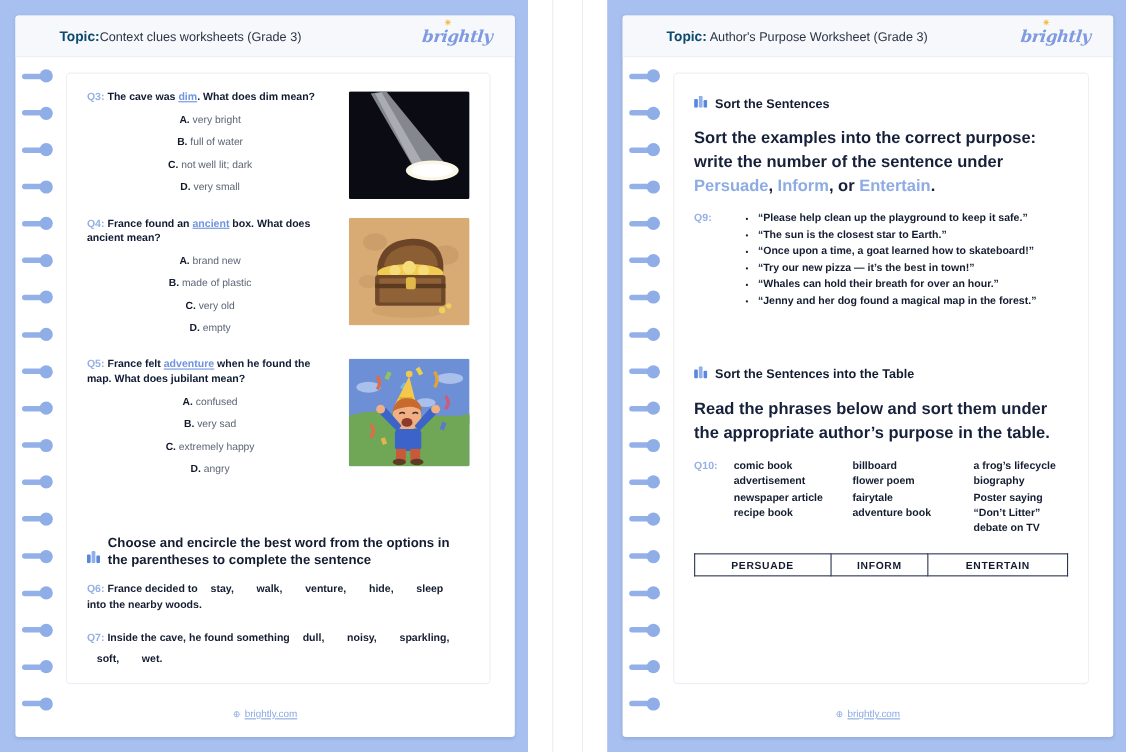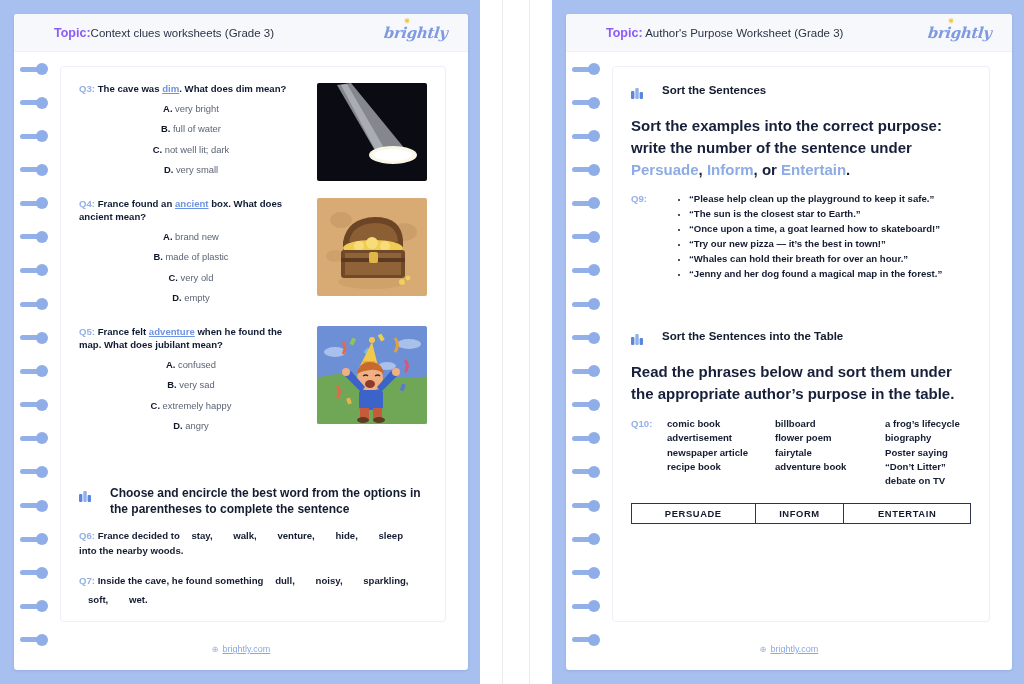--- a/index.html
+++ b/index.html
@@ -31,21 +31,21 @@
   }
 
   
   .topbar{
     height:38px;background:#f6f8fc;
     display:flex;align-items:center;justify-content:space-between;
     padding:0 20px 0 40px;box-sizing:border-box;
     border-bottom:1px solid #eef1f7;
   }
   .topic{font-size:11.5px;color:#222b45;white-space:nowrap;}
-  .topic b{font-size:12.5px;font-weight:bold;color:#8b5cf6;}
+  .topic b{font-size:12.5px;font-weight:bold;color:#0c4a6e;}
   .topic span.t{font-weight:normal;color:#2b3445;}
 
   .logo{display:flex;align-items:flex-end;position:relative;}
   .logo .word{
     font-family:"DejaVu Serif", serif;
     font-style:italic;font-weight:bold;
     font-size:15px;color:#7f9ae0;letter-spacing:-.4px;
     transform:skewX(-6deg);
   }
   .logo .star{
@@ -75,21 +75,21 @@
   .qline{font-size:9.6px;line-height:1.35;color:#0f1b33;font-weight:bold;margin-bottom:7px;}
   .qnum{color:#94b0e6;font-weight:bold;}
   .kw{color:#6e93e0;font-weight:bold;text-decoration:underline;}
   .opt{font-size:9.4px;line-height:1.2;color:#5b6475;margin:0 0 9px 0;text-align:center;}
   .opt b{color:#10182a;font-weight:bold;}
 
   .thumb{width:110px;height:98px;flex:0 0 110px;border-radius:2px;overflow:hidden;}
   .thumb svg{display:block;width:110px;height:98px;}
 
   
-  .sec{display:flex;gap:19px;align-items:flex-start;margin:0 0 12px 0;}
+  .sec{display:flex;gap:7px;align-items:flex-end;margin:0 0 12px 0;}
   .secicon{flex:0 0 12px;margin-top:2px;}
   .sechead{font-size:12px;font-weight:bold;color:#131c30;line-height:1.3;}
 
   .para{font-size:15px;font-weight:bold;color:#17203a;line-height:1.45;margin:0 0 12px 0;}
   .pw{color:#8dabe4;font-weight:bold;}
 
   .fillrow{font-size:9.6px;font-weight:bold;color:#131c30;line-height:1.5;margin:0 0 13px 0;}
   .fillrow .ch{display:inline-block;margin:0 9px;}
 
   

